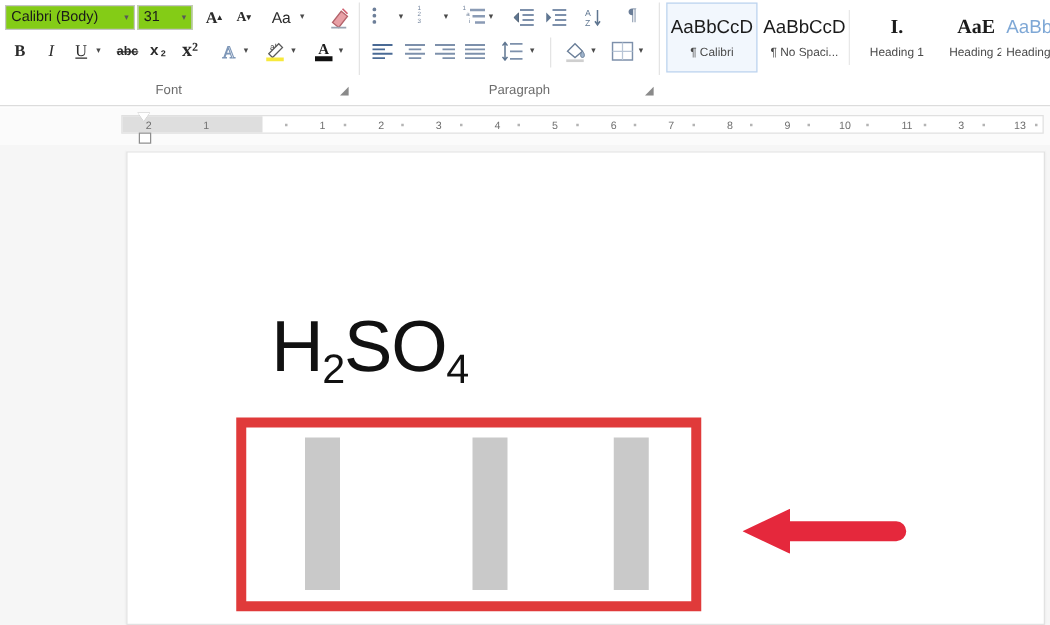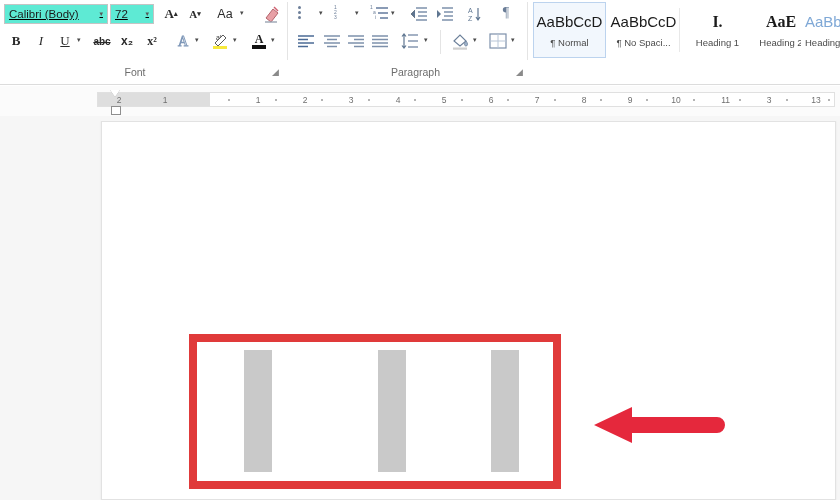--- a/index.html
+++ b/index.html
@@ -14,22 +14,22 @@
   
   .ribbon{position:absolute;left:0;top:0;width:840px;height:86px;background:#ffffff;}
   .ribbon-body{position:relative;width:840px;height:62px;}
   .grouplabels{position:absolute;left:0;top:62px;width:840px;height:22px;
     border-bottom:1px solid #dcdcdc;background:#fff;}
   .grp-label{position:absolute;top:4px;font-size:10.5px;color:#6d6d6d;text-align:center;}
   .grp-div{position:absolute;top:2px;width:1px;height:58px;background:#e4e4e4;}
   .launcher{position:absolute;top:5px;width:10px;height:10px;color:#8a8a8a;font-size:9px;line-height:10px;}
 
   
-  .combo{position:absolute;box-sizing:border-box;border:1px solid #c4c4c4;background:#5eead4;
-    height:20px;top:4px;display:flex;align-items:center;text-decoration:underline;}
+  .combo{position:absolute;box-sizing:border-box;border:1px solid #c4c4c4;background:#84cc16;
+    height:20px;top:4px;display:flex;align-items:center;}
   .combo .txt{font-size:11.5px;color:#1a1a1a;padding-left:4px;white-space:nowrap;overflow:hidden;}
   .combo .caret{margin-left:auto;margin-right:4px;font-size:7px;color:#585858;}
   #fontname{left:4px;width:104px;}
   #fontsize{left:110px;width:44px;}
 
   .tbtn{position:absolute;display:flex;align-items:center;justify-content:center;
     box-sizing:border-box;color:#2b2b2b;user-select:none;}
   .tbtn.sq{width:22px;height:22px;}
   .mini-caret{position:absolute;font-size:7px;color:#4a4a4a;top:12px;}
 
@@ -101,21 +101,21 @@
 <div class="app">
 
   <div class="ribbon">
     <div class="ribbon-body">
 
       <div class="combo" id="fontname">
         <span class="txt">Calibri (Body)</span>
         <span class="caret">▾</span>
       </div>
       <div class="combo" id="fontsize">
-        <span class="txt">72</span>
+        <span class="txt">31</span>
         <span class="caret">▾</span>
       </div>
 
       <div class="tbtn sq grow" style="left:160px;top:3px;">
         <span>A</span>
           <sup>▴</sup>
       </div>
       <div class="tbtn sq grow" style="left:184px;top:3px;font-size:11px;">
         <span>A</span>
           <sup>▾</sup>
@@ -140,24 +140,24 @@
       <div class="fb" style="left:31px;width:20px;font-style:italic;font-family:'Liberation Serif',serif;">
         <span>I</span>
         </div>
       <div class="fb" style="left:55px;width:20px;text-decoration:underline;font-family:'Liberation Serif',serif;">
         <span>U</span>
         </div>
       <span class="mini-caret" style="left:77px;top:36px;">▾</span>
       <div class="fb" style="left:90px;width:24px;font-size:10px;font-weight:bold;text-decoration:line-through;">
         <span>abc</span>
         </div>
-      <div class="fb active" style="left:116px;width:22px;font-size:12px;font-weight:bold;font-family:Liberation Sans, sans-serif;text-align:center;">
+      <div class="fb active" style="left:116px;width:22px;font-size:12px;font-weight:bold;font-family:Liberation Mono, monospace;text-align:center;">
         <span>x₂</span>
         </div>
-      <div class="fb" style="left:141px;width:22px;font-size:12px;font-weight:bold;font-family:'Liberation Serif',serif;">
+      <div class="fb" style="left:141px;width:22px;font-size:16px;font-weight:bold;font-family:'Liberation Serif',serif;">
         <span>x²</span>
         </div>
 
       <div class="fb" style="left:172px;width:22px;">
         <svg width="18" height="18" viewBox="0 0 18 18">
           <text x="9" y="14" font-size="14" text-anchor="middle" fill="none" stroke="#7e97b8" stroke-width="0.9" font-family="Liberation Serif, serif">A</text>
         </svg>
       </div>
       <span class="mini-caret" style="left:195px;top:36px;">▾</span>
 
@@ -319,21 +319,21 @@
           <line x1="1" y1="8" x2="17" y2="8" stroke="#b8c5d6" stroke-width="1"></line>
         </svg>
       </div>
       <span class="mini-caret" style="left:511px;top:36px;">▾</span>
 
       <div class="grp-div" style="left:527px;"></div>
 
       <div class="gallery">
         <div class="stylecard sel" style="left:0px;">
           <span class="sample">AaBbCcD</span>
-          <span class="nm">¶ Normal</span>
+          <span class="nm">¶ Calibri</span>
         </div>
         <div class="stylecard" style="left:74px;">
           <span class="sample">AaBbCcD</span>
           <span class="nm">¶ No Spaci...</span>
           <span class="sep"></span>
         </div>
         <div class="stylecard" style="left:148px;">
           <span class="sample" style="font-family:'Liberation Serif',serif;font-weight:bold;font-size:16px;">I.</span>
           <span class="nm">Heading 1</span>
           <span class="sep"></span>
@@ -391,20 +391,23 @@
       <div class="dot" style="left:688px"></div>
         <div class="dot" style="left:730px"></div>
     </div>
     <div class="indent-top"></div>
     <div class="indent-bot"></div>
   </div>
 
   <div class="canvas">
     <div class="page">
 
+      <div class="formula">
+        <span>H</span><sub>2</sub><span>SO</span><sub>4</sub>
+      </div>
 
       <div class="hl" style="left:142px;top:228px;width:28px;height:122px;"></div>
       <div class="hl" style="left:276px;top:228px;width:28px;height:122px;"></div>
       <div class="hl" style="left:389px;top:228px;width:28px;height:122px;"></div>
 
 
       <div class="redbox"></div>
 
       <div class="arrow">
         <svg width="132" height="36" viewBox="0 0 132 36">

